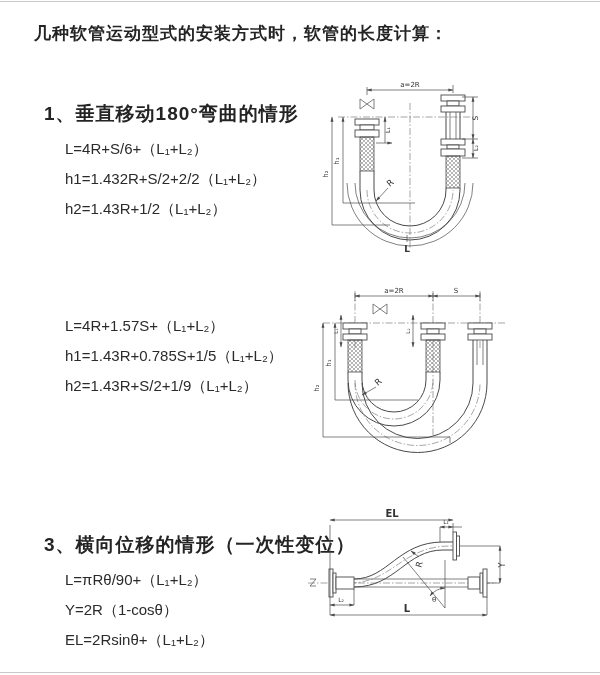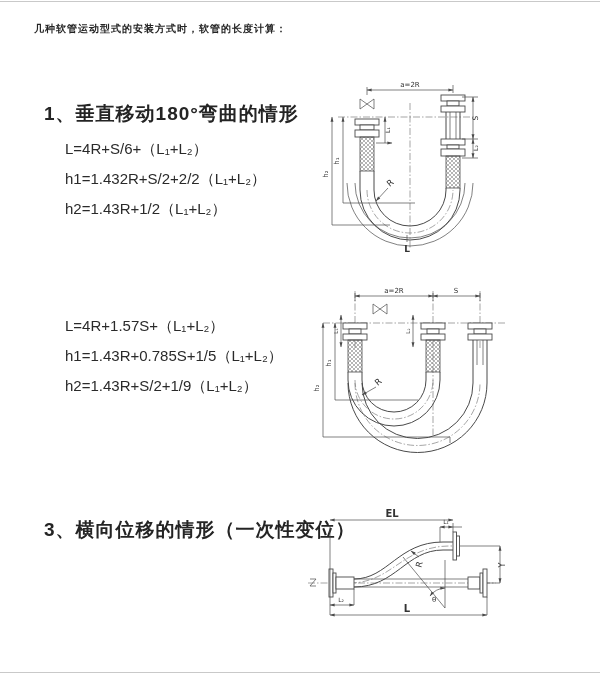--- a/index.html
+++ b/index.html
@@ -5,26 +5,26 @@
   html,body{margin:0;padding:0;}
   body{
     width:600px;height:675px;background:#ffffff;position:relative;overflow:hidden;
     font-family:"Liberation Sans","DejaVu Sans",sans-serif;color:#2e2e2e;
   }
   .edge{position:absolute;left:0;right:0;height:1px;background:#c9c9c9;}
   .edge-top{top:1px;}
   .edge-bottom{top:672px;}
   .title{
     position:absolute;left:34px;top:22px;
-    font-size:10px;font-weight:bold;letter-spacing:1px;color:#242424;
+    font-size:17px;font-weight:bold;letter-spacing:1px;color:#242424;
   }
   .section{position:absolute;left:44px;}
   .sec1{top:101px;}
   .sec2{top:304px;}
-  .sec3{top:517px;}
+  .sec3{top:532px;}
   .heading{font-size:19px;font-weight:bold;letter-spacing:1px;color:#242424;}
   .formulas{margin:7px 0 0 21px;}
   .formula{font-size:15px;line-height:30px;color:#2a2a2a;white-space:nowrap;}
   .diagram{position:absolute;}
   .dg1{left:310px;top:75px;}
   .dg2{left:310px;top:285px;}
   .dg3{left:300px;top:505px;}
   svg{display:block;}
   svg .w{stroke:#4a4a4a;stroke-width:1;fill:none;}
   svg .t{stroke:#4a4a4a;stroke-width:0.7;fill:none;}
@@ -201,20 +201,25 @@
     <text class="lbl" font-size="5.5" text-anchor="middle" transform="rotate(-90 100 46)" x="100" y="46">L₂</text>
 
     <path class="t" d="M66,102 L52,110" marker-end="url(#a2)"></path>
     <text class="lbl" font-size="8.5" transform="rotate(-40 70 99)" x="67" y="99">R</text>
   </g>
 </svg>
 </div>
 
 <div class="section sec3">
   <div class="heading">3、横向位移的情形（一次性变位）</div>
+  <div class="formulas">
+    <div class="formula">L=πRθ/90+（L₁+L₂）</div>
+    <div class="formula">Y=2R（1-cosθ）</div>
+    <div class="formula">EL=2Rsinθ+（L₁+L₂）</div>
+  </div>
 </div>
 
 <div class="diagram dg3">
 <svg width="300" height="145" viewBox="0 0 300 145">
   <defs>
     <marker id="a3" viewBox="0 0 10 10" refX="9.5" refY="5" markerWidth="9" markerHeight="7" orient="auto-start-reverse">
       <path d="M0,2 L10,5 L0,8 Z" fill="#4a4a4a"></path>
     </marker>
   </defs>
 

